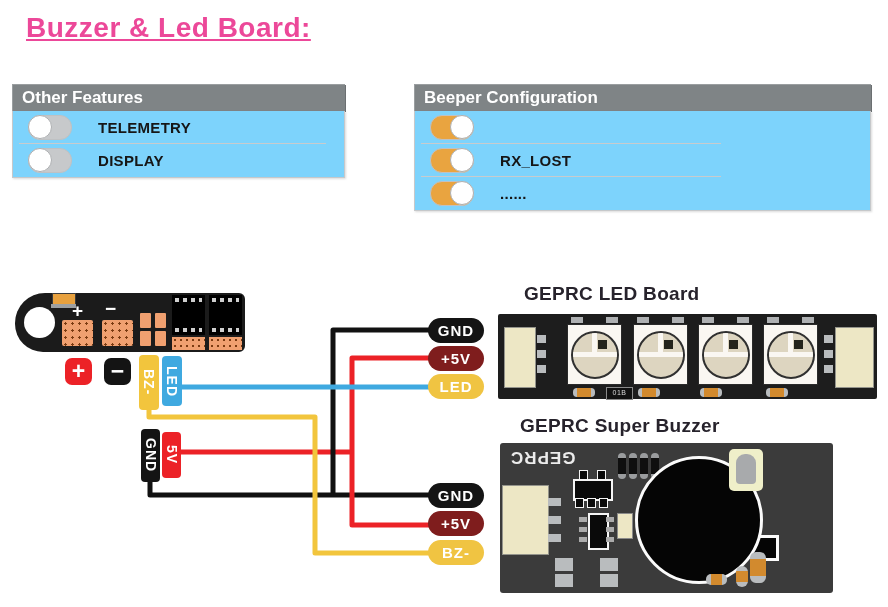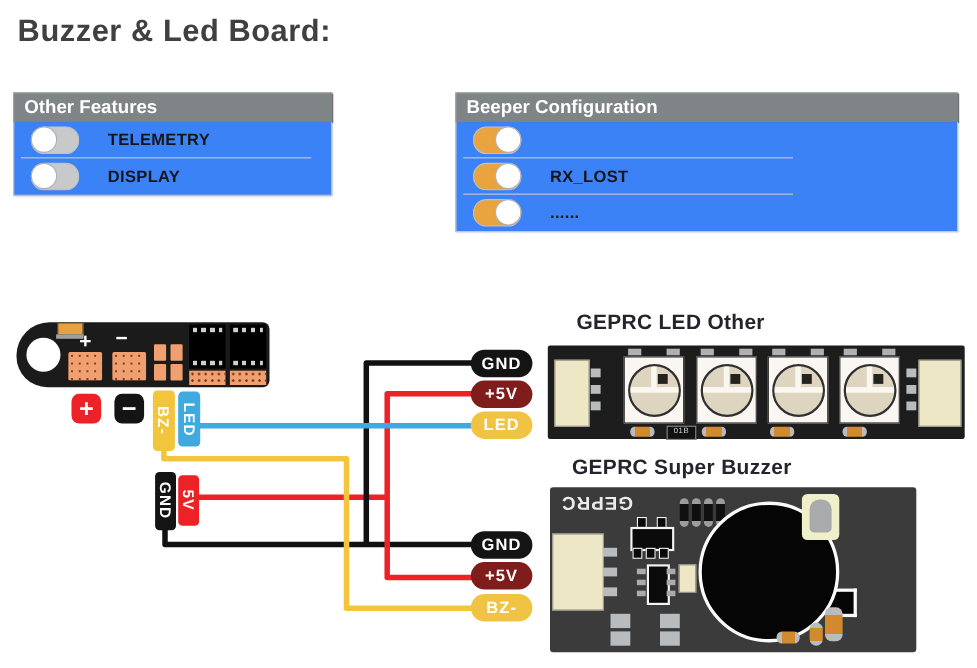--- a/index.html
+++ b/index.html
@@ -2,26 +2,26 @@
 <html><head>
 <meta charset="utf-8">
 <style>
   html,body{margin:0;padding:0;}
   body{
     width:888px;height:607px;position:relative;background:#fff;overflow:hidden;
     font-family:"Liberation Sans","DejaVu Sans",sans-serif;
   }
   .abs{position:absolute;}
   
-  .page-title{left:16px;top:12px;font-size:28px;font-weight:800;color:#404040;letter-spacing:.5px;}
+  .page-title{left:26px;top:12px;font-size:28px;font-weight:800;color:#ec4899;letter-spacing:.5px;text-decoration:underline;}
   
   .panel{position:absolute;}
   .panel-hdr{height:27px;background:#7f8486;color:#fff;font-weight:700;font-size:17px;
     line-height:27px;padding-left:10px;box-shadow:inset 1px 1px 0 #9a9ea0, 1px 1px 0 #6b6f71;}
-  .panel-body{background:#3b82f6;border:1px solid #c6c8ca;border-top:none;box-shadow:1px 1px 2px rgba(0,0,0,.15);}
+  .panel-body{background:#7dd3fc;border:1px solid #c6c8ca;border-top:none;box-shadow:1px 1px 2px rgba(0,0,0,.15);}
   .row{height:33px;display:flex;align-items:center;padding-left:15px;gap:26px;position:relative;}
   .row + .row::before{content:"";position:absolute;top:-1px;height:1px;background:#c9cbcd;left:6px;right:18px;}
   .panel.beeper .row + .row::before{right:auto;width:300px;}
   .row-label{font-weight:700;font-size:15px;color:#161616;letter-spacing:.3px;}
   .tgl{width:42px;height:23px;border-radius:12px;border:1px solid #bfc1c3;position:relative;flex:0 0 auto;cursor:pointer;}
   .tgl.on{background:#e9a440;}
   .tgl.off{background:#c7c9cb;}
   .tgl::after{content:"";position:absolute;top:-1px;width:22px;height:22px;border-radius:50%;
     background:#fff;border:1px solid #aeb0b2;}
   .tgl.on::after{right:-1px;}
@@ -106,21 +106,21 @@
   .gpad{width:18px;height:13px;background:#b9bcbe;}
   .ocap-h{left:206px;top:131px;width:21px;height:11px;border-radius:5px;
     background:linear-gradient(90deg,#b9bcbe 0 22%,#d28a2e 22% 78%,#b9bcbe 78%);}
   .ocap-v{border-radius:6px;background:linear-gradient(180deg,#b9bcbe 0 22%,#d28a2e 22% 78%,#b9bcbe 78%);}
 </style>
 </head>
 <body>
 
 <div class="abs page-title">Buzzer &amp; Led Board:</div>
 
-<div class="panel" style="left:12px;top:84px;width:290px;">
+<div class="panel" style="left:12px;top:84px;width:333px;">
   <div class="panel-hdr">Other Features</div>
   <div class="panel-body">
     <div class="row">
       <div class="tgl off"></div>
       <div class="row-label">TELEMETRY</div>
     </div>
     <div class="row">
       <div class="tgl off"></div>
       <div class="row-label">DISPLAY</div>
     </div>
@@ -180,21 +180,21 @@
 <div class="abs vtag v5">5V</div>
 
 <div class="abs pill k" style="top:318px;">GND</div>
 <div class="abs pill r" style="top:346px;">+5V</div>
 <div class="abs pill y" style="top:374px;">LED</div>
 
 <div class="abs pill k" style="top:483px;">GND</div>
 <div class="abs pill r" style="top:511px;">+5V</div>
 <div class="abs pill y" style="top:540px;">BZ-</div>
 
-<div class="abs sect-title" style="left:524px;top:283px;">GEPRC LED Other</div>
+<div class="abs sect-title" style="left:524px;top:283px;">GEPRC LED Board</div>
 <div class="abs ledboard">
   <div class="conn conn-l"></div>
   <div class="pinv" style="left:39px;top:21px;"></div>
   <div class="pinv" style="left:39px;top:36px;"></div>
   <div class="pinv" style="left:39px;top:51px;"></div>
   <div class="conn conn-r"></div>
   <div class="pinv" style="left:326px;top:21px;"></div>
   <div class="pinv" style="left:326px;top:36px;"></div>
   <div class="pinv" style="left:326px;top:51px;"></div>
 

